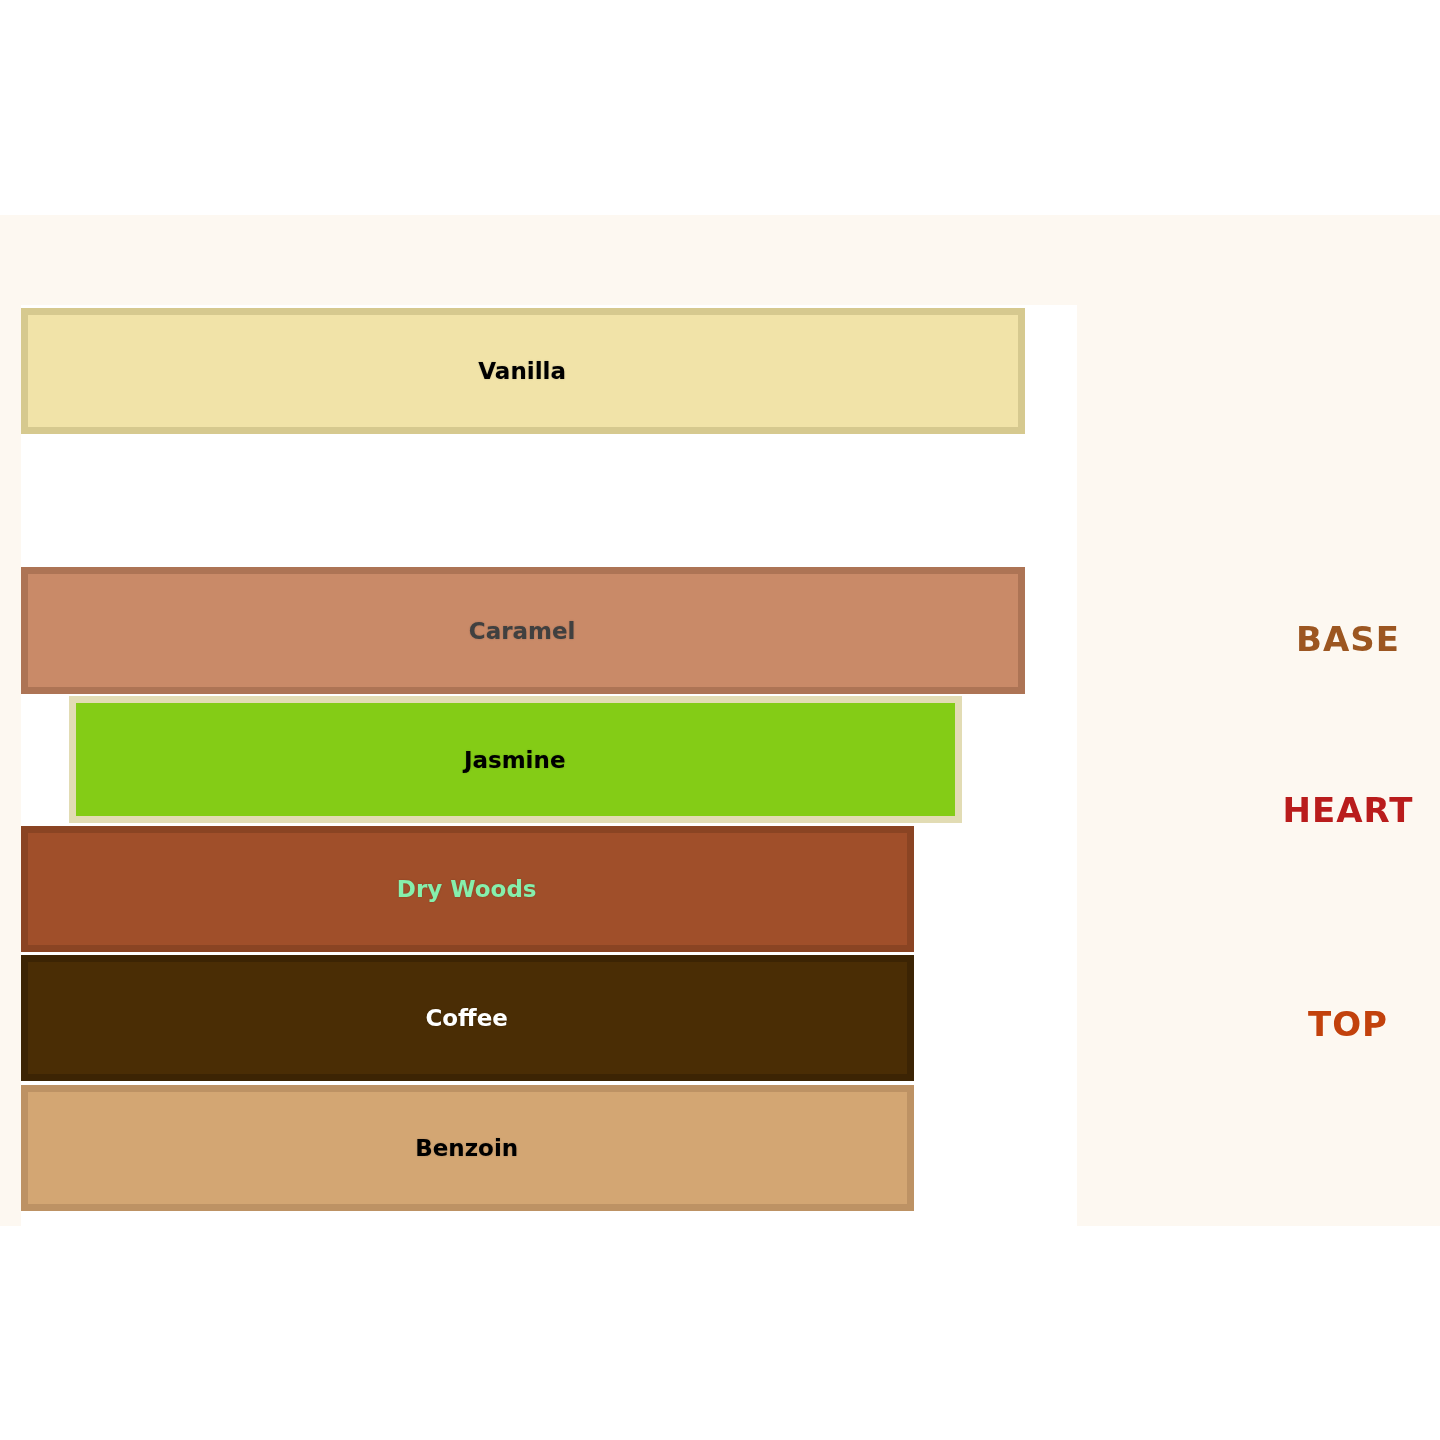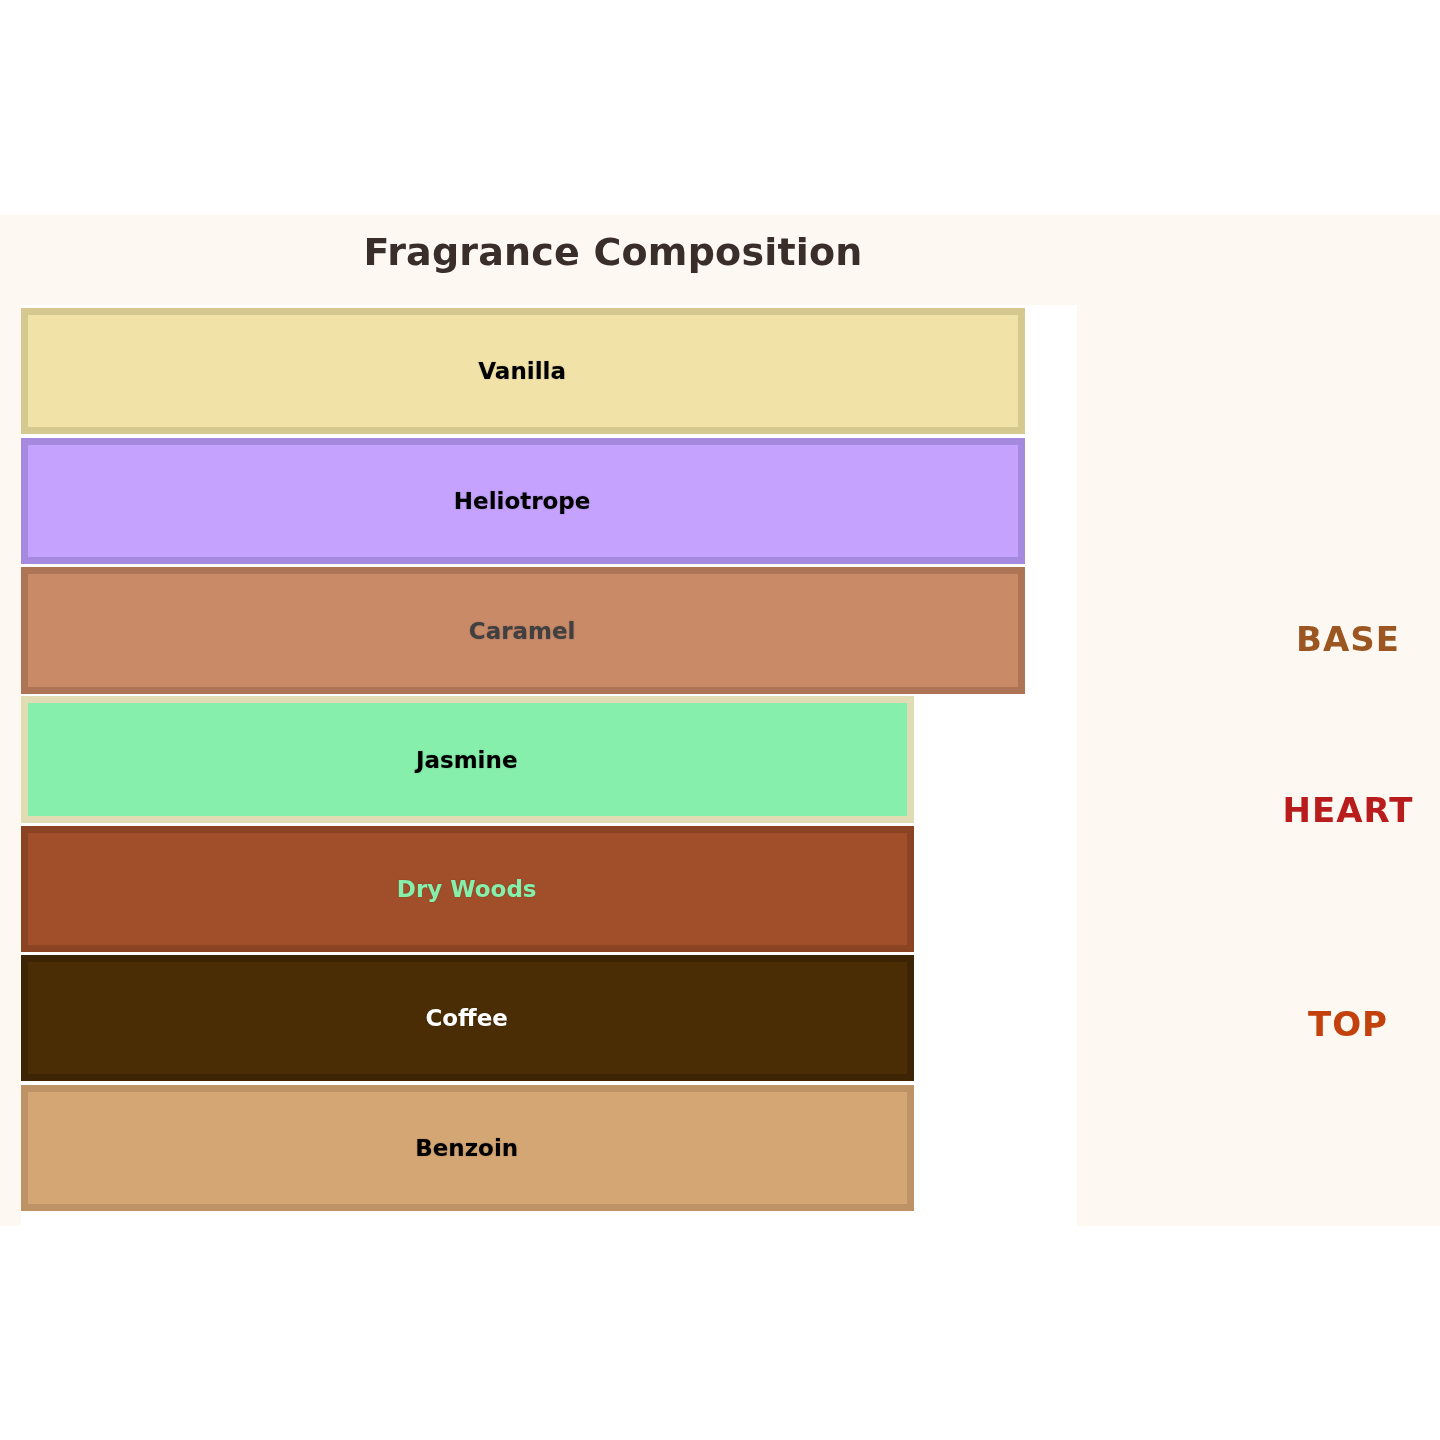--- a/index.html
+++ b/index.html
@@ -77,34 +77,30 @@
     letter-spacing: 1px;
     white-space: nowrap;
     transform: translate(-50%, -50%);
   }
 </style>
 </head>
 <body>
 
 <div id="figure">
 
-  <div id="chart-title">Fragrance Composition</div>
 
   <div id="plot-area">
 
   <div class="bar-row" style="top: 0.3%; height: 13.7%; width: 95.1%; background: rgb(241, 227, 168); border: 7px solid rgb(214, 201, 143);">
         <span class="bar-label" style="color: rgb(0, 0, 0); left: calc(50% - 1px); transform: translate(-50%, -50%);">Vanilla</span>
       </div>
-      <div class="bar-row" style="top: 14.4%; height: 13.7%; width: 95.1%; background: rgb(196, 162, 253); border: 7px solid rgb(165, 138, 224);">
-        <span class="bar-label" style="color: rgb(0, 0, 0); left: calc(50% - 1px); transform: translate(-50%, -50%);">Heliotrope</span>
-      </div>
       <div class="bar-row" style="top: 28.5%; height: 13.7%; width: 95.1%; background: rgb(201, 138, 104); border: 7px solid rgb(173, 116, 85);">
         <span class="bar-label" style="color: #404040; left: calc(50% - 1px); transform: translate(-50%, -50%);">Caramel</span>
       </div>
-      <div class="bar-row" style="top: 42.5%; height: 13.7%; width: 84.6%; background: #86efac; border: 7px solid rgb(226, 220, 180);">
+      <div class="bar-row" style="top: 42.5%; height: 13.7%; width: 84.6%; background: #84cc16; border: 7px solid rgb(226, 220, 180); margin-left: 48px;">
         <span class="bar-label" style="color: rgb(0, 0, 0); left: calc(50% - 1px); transform: translate(-50%, -50%);">Jasmine</span>
       </div>
       <div class="bar-row" style="top: 56.6%; height: 13.7%; width: 84.6%; background: rgb(160, 79, 42); border: 7px solid rgb(138, 68, 35);">
         <span class="bar-label" style="color: #86efac; left: calc(50% - 1px); transform: translate(-50%, -50%);">Dry Woods</span>
       </div>
       <div class="bar-row" style="top: 70.6%; height: 13.7%; width: 84.6%; background: rgb(74, 45, 5); border: 7px solid rgb(60, 36, 4);">
         <span class="bar-label" style="color: rgb(255, 255, 255); left: calc(50% - 1px); transform: translate(-50%, -50%);">Coffee</span>
       </div>
       <div class="bar-row" style="top: 84.7%; height: 13.7%; width: 84.6%; background: rgb(211, 166, 115); border: 7px solid rgb(189, 146, 100);">
         <span class="bar-label" style="color: rgb(0, 0, 0); left: calc(50% - 1px); transform: translate(-50%, -50%); text-align: right;">Benzoin</span>

